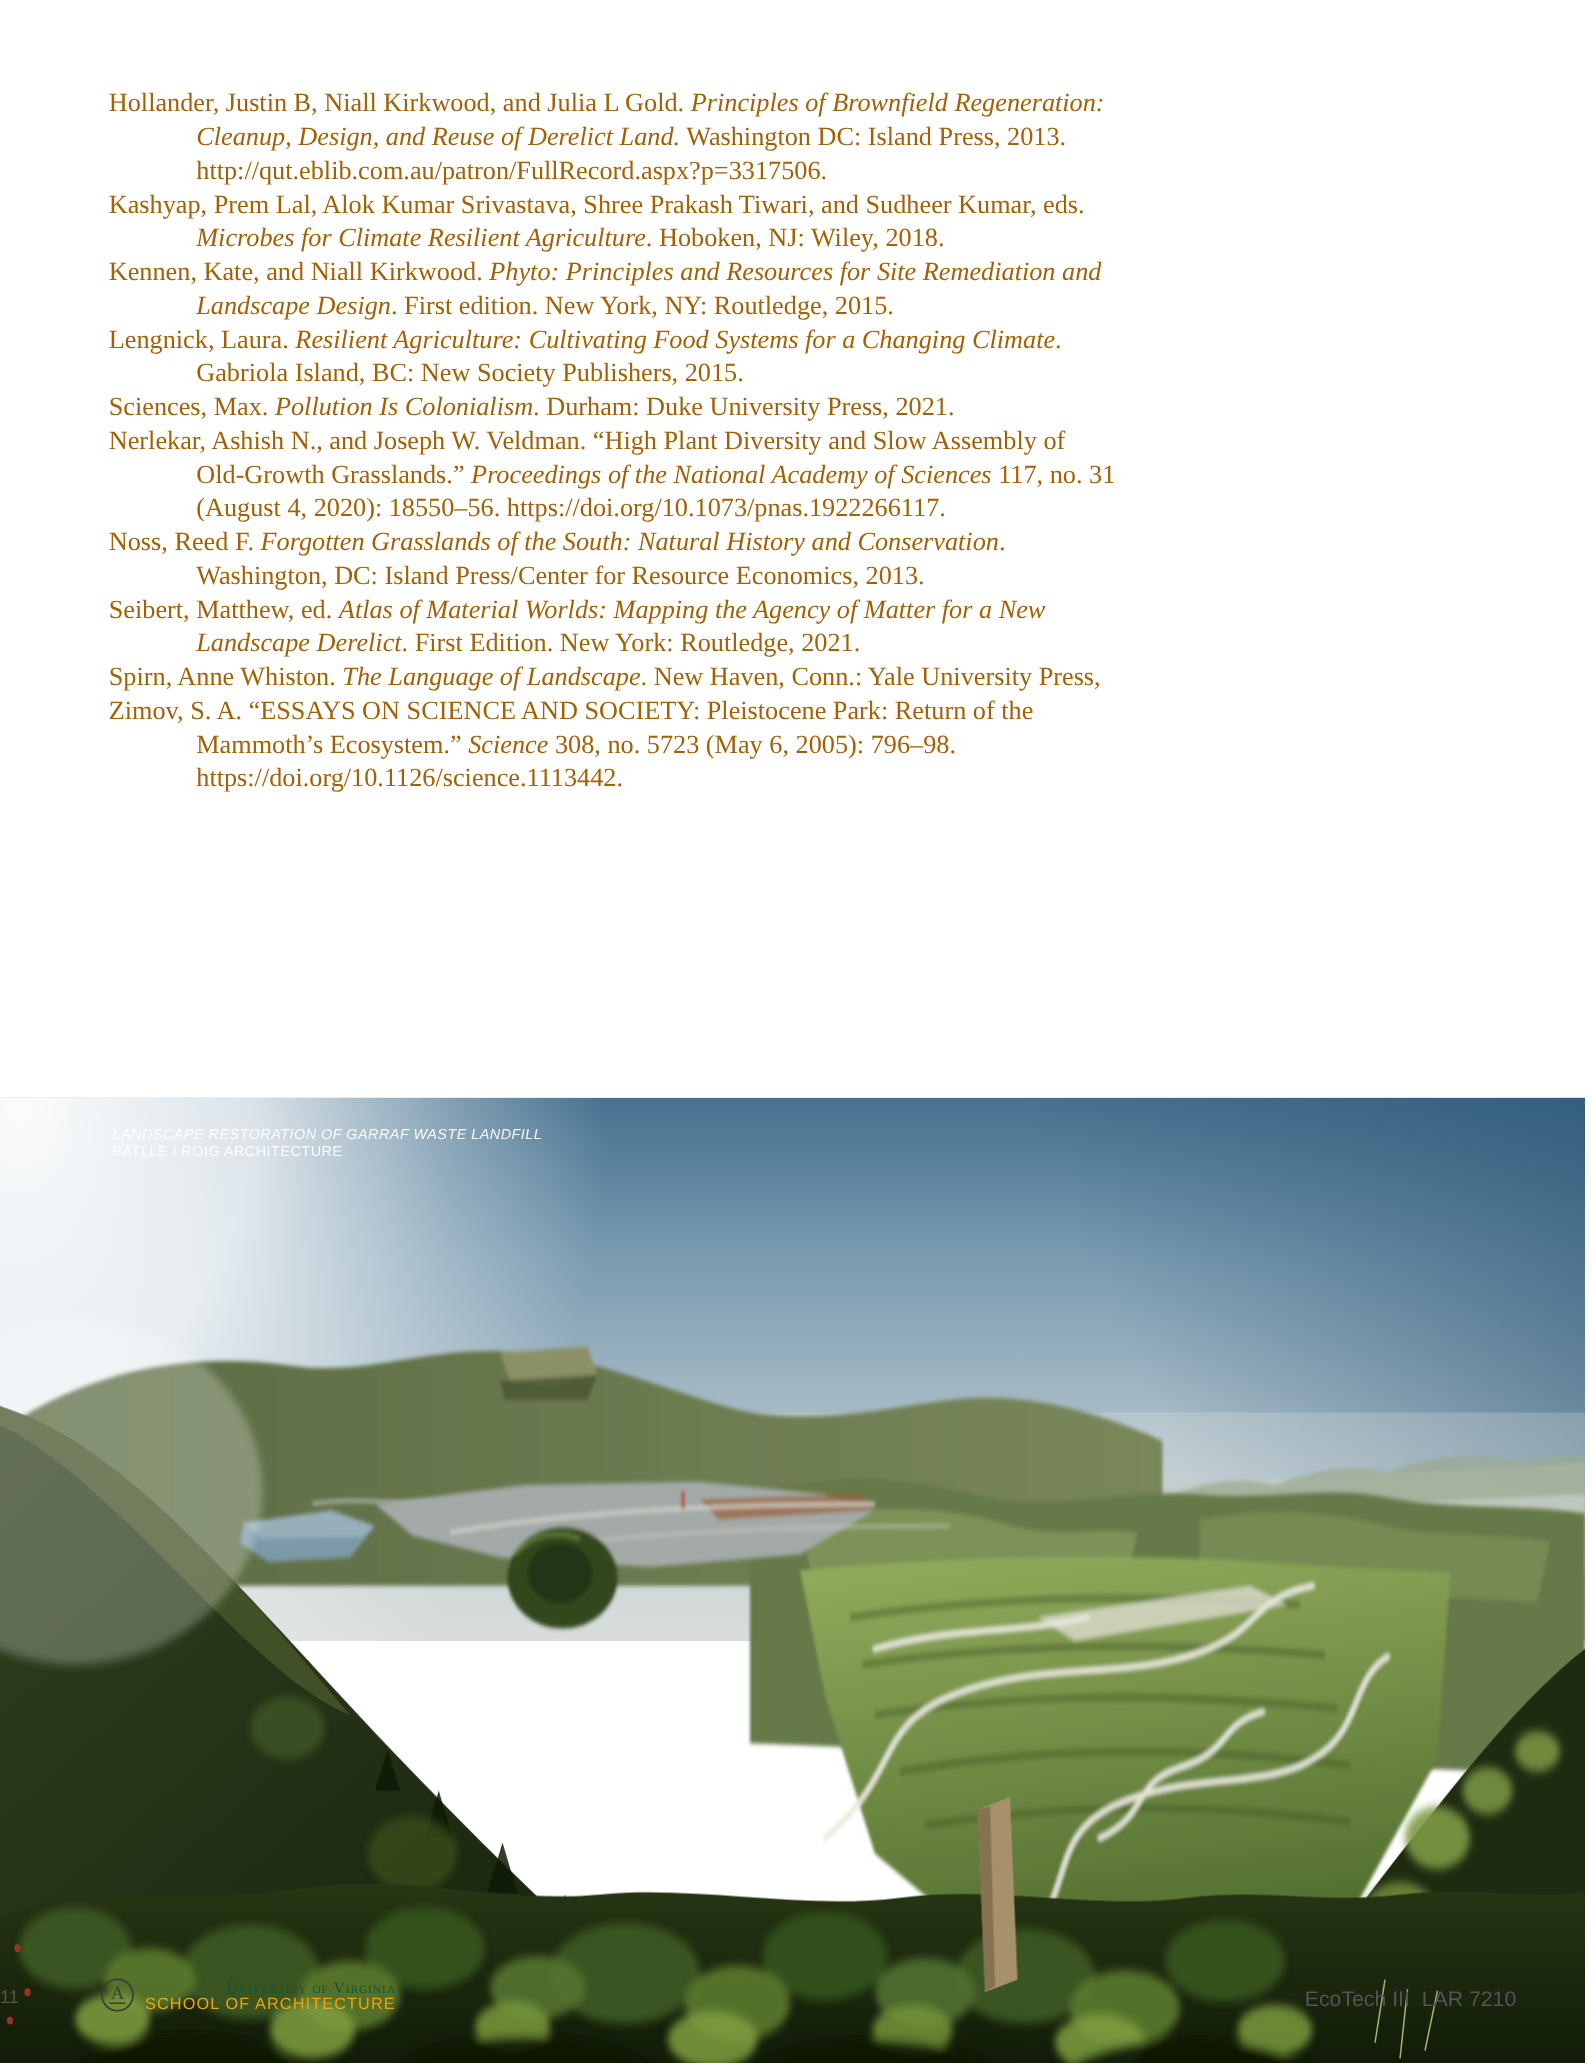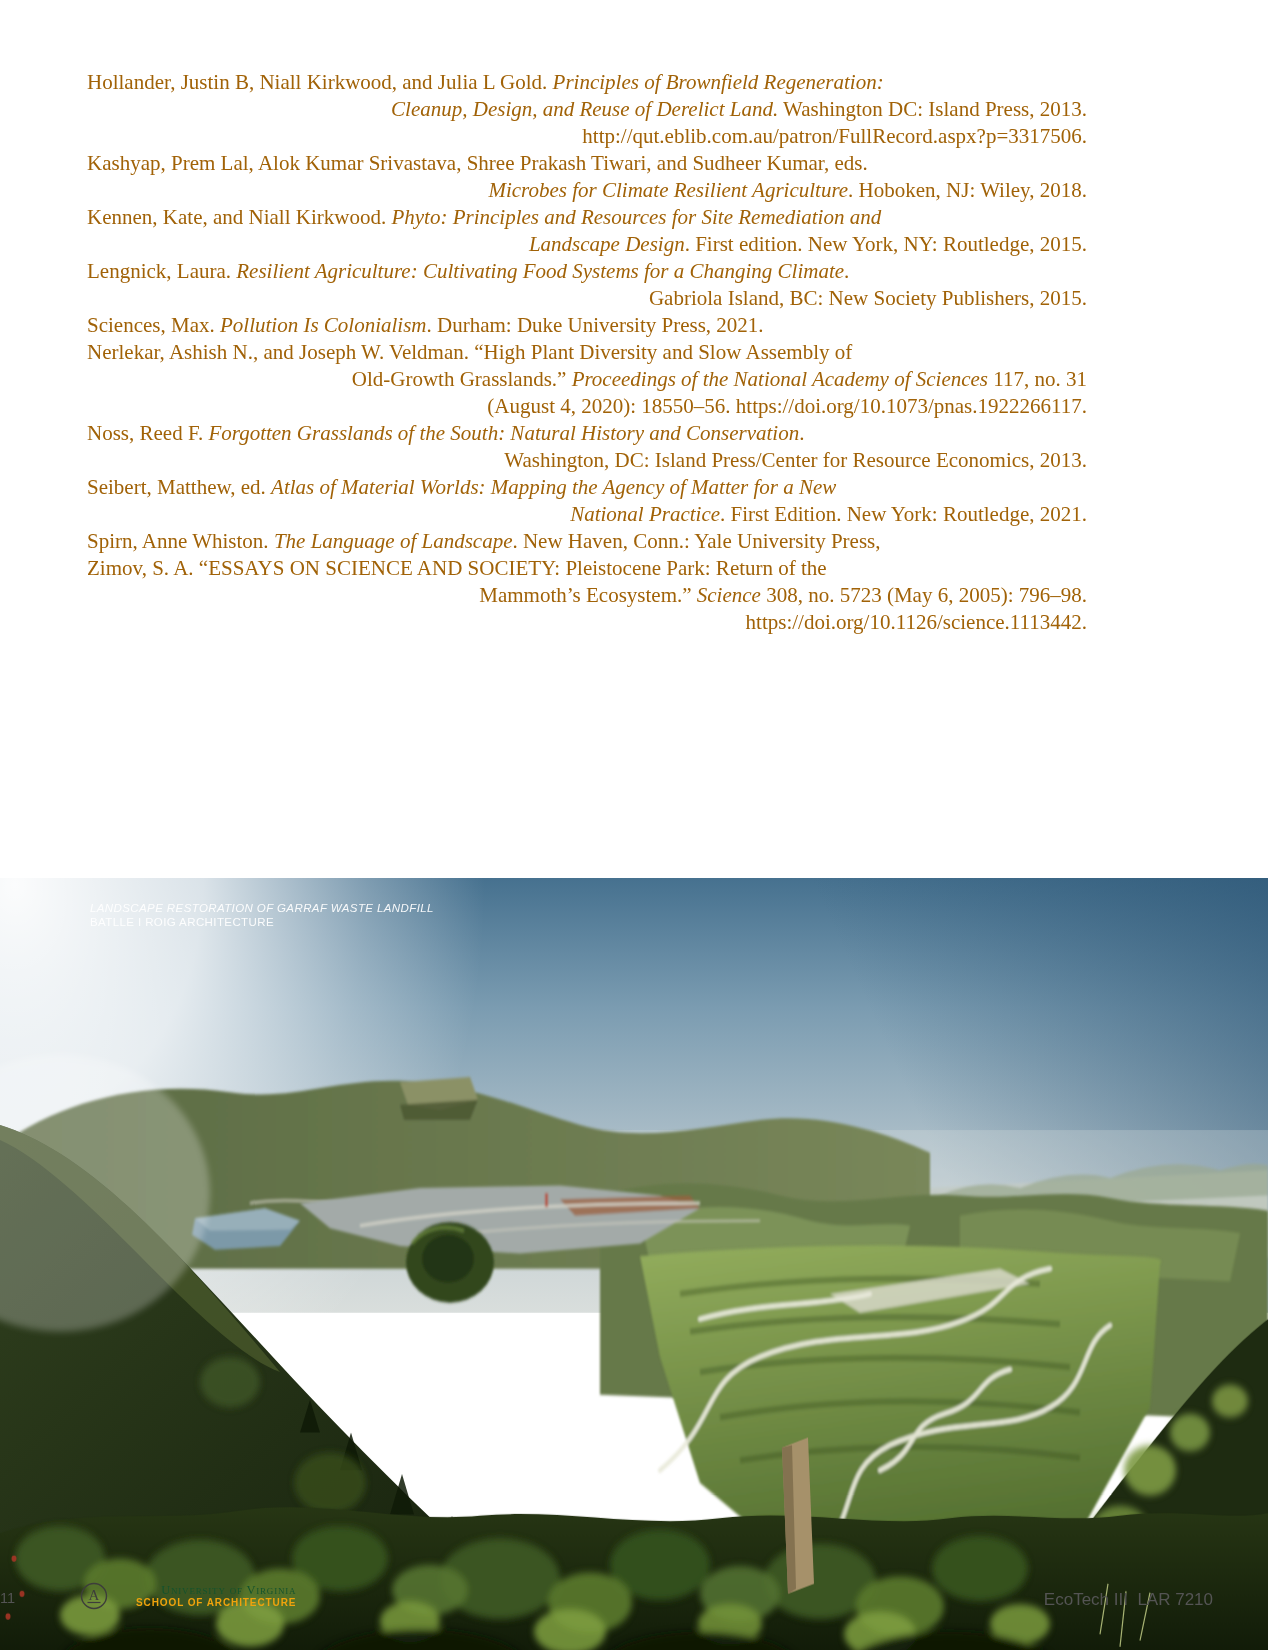--- a/index.html
+++ b/index.html
@@ -1,36 +1,36 @@
 <!DOCTYPE html>
 <html><head>
 <meta charset="utf-8">
 <style>
   html,body{margin:0;padding:0;background:#ffffff;}
   .page{position:relative;width:1275px;height:1650px;background:#ffffff;overflow:hidden;
         font-family:"Liberation Serif",serif;}
   
   .bib{position:absolute;left:87px;top:69px;width:1000px;font-size:21px;line-height:27px;color:#a16207;}
   .bib-line{white-space:pre;height:27px;}
-  .bib-line.cont{margin-left:70px;text-align:right;}
+  .bib-line.cont{margin-left:70px;}
   .bib-line i{font-style:italic;}
   
   .photo{position:absolute;left:0;top:878px;width:1268px;height:804px;margin:0;overflow:hidden;}
   .photo svg{display:block;width:100%;height:100%;}
   .photo figcaption{position:absolute;left:90px;top:23px;color:rgba(255,255,255,0.93);
         font-family:"Liberation Sans",sans-serif;letter-spacing:0.4px;}
   .cap1{font-size:11.5px;font-style:italic;line-height:14px;}
   .cap2{font-size:11.5px;line-height:14px;}
   
   .footer-logo{position:absolute;left:80px;top:1582px;display:flex;align-items:center;}
   .logo-text{margin-left:8px;}
   .logo-line1{font-family:"Liberation Serif",serif;font-variant:small-caps;font-size:12.5px;
         line-height:13px;color:#14532d;letter-spacing:0.8px;text-align:right;}
-  .logo-line2{font-family:"Liberation Sans",sans-serif;font-weight:bold;font-size:10px;
-        line-height:11px;color:#F0A30C;letter-spacing:0.9px;margin-left:20px;}
+  .logo-line2{font-family:"Liberation Sans",sans-serif;font-weight:normal;font-size:13px;
+        line-height:11px;color:#F0A30C;letter-spacing:0.9px;}
   .page-number{position:absolute;left:0;top:1590px;width:1275px;text-align:left;
         font-family:"Liberation Sans",sans-serif;font-size:14.5px;color:#545454;}
   .course-code{position:absolute;right:62px;top:1590px;font-family:"Liberation Sans",sans-serif;
         font-size:17px;color:#545454;white-space:pre;}
 </style>
 </head>
 <body>
 
 <div class="page">
 
@@ -45,21 +45,21 @@
         <div class="bib-line cont"><i>Landscape Design</i><span>. First edition. New York, NY: Routledge, 2015.</span></div>
         <div class="bib-line"><span>Lengnick, Laura. </span><i>Resilient Agriculture: Cultivating Food Systems for a Changing Climate</i><span>.</span></div>
         <div class="bib-line cont"><span>Gabriola Island, BC: New Society Publishers, 2015.</span></div>
         <div class="bib-line"><span>Sciences, Max. </span><i>Pollution Is Colonialism</i><span>. Durham: Duke University Press, 2021.</span></div>
         <div class="bib-line"><span>Nerlekar, Ashish N., and Joseph W. Veldman. “High Plant Diversity and Slow Assembly of</span></div>
         <div class="bib-line cont"><span>Old-Growth Grasslands.” </span><i>Proceedings of the National Academy of Sciences</i><span> 117, no. 31</span></div>
         <div class="bib-line cont"><span>(August 4, 2020): 18550–56. https://doi.org/10.1073/pnas.1922266117.</span></div>
         <div class="bib-line"><span>Noss, Reed F. </span><i>Forgotten Grasslands of the South: Natural History and Conservation</i><span>.</span></div>
         <div class="bib-line cont"><span>Washington, DC: Island Press/Center for Resource Economics, 2013.</span></div>
         <div class="bib-line"><span>Seibert, Matthew, ed. </span><i>Atlas of Material Worlds: Mapping the Agency of Matter for a New</i></div>
-        <div class="bib-line cont"><i>National Practice</i><span>. First Edition. New York: Routledge, 2021.</span></div>
+        <div class="bib-line cont"><i>Landscape Derelict</i><span>. First Edition. New York: Routledge, 2021.</span></div>
         <div class="bib-line"><span>Spirn, Anne Whiston. </span><i>The Language of Landscape</i><span>. New Haven, Conn.: Yale University Press,</span></div>
         <div class="bib-line"><span>Zimov, S. A. “ESSAYS ON SCIENCE AND SOCIETY: Pleistocene Park: Return of the</span></div>
         <div class="bib-line cont"><span>Mammoth’s Ecosystem.” </span><i>Science</i><span> 308, no. 5723 (May 6, 2005): 796–98.</span></div>
         <div class="bib-line cont"><span>https://doi.org/10.1126/science.1113442.</span></div>
       </div>
   </section>
 
   <figure class="photo">
     <svg viewBox="0 0 1268 638" preserveAspectRatio="none" xmlns="http://www.w3.org/2000/svg">
       <defs>

